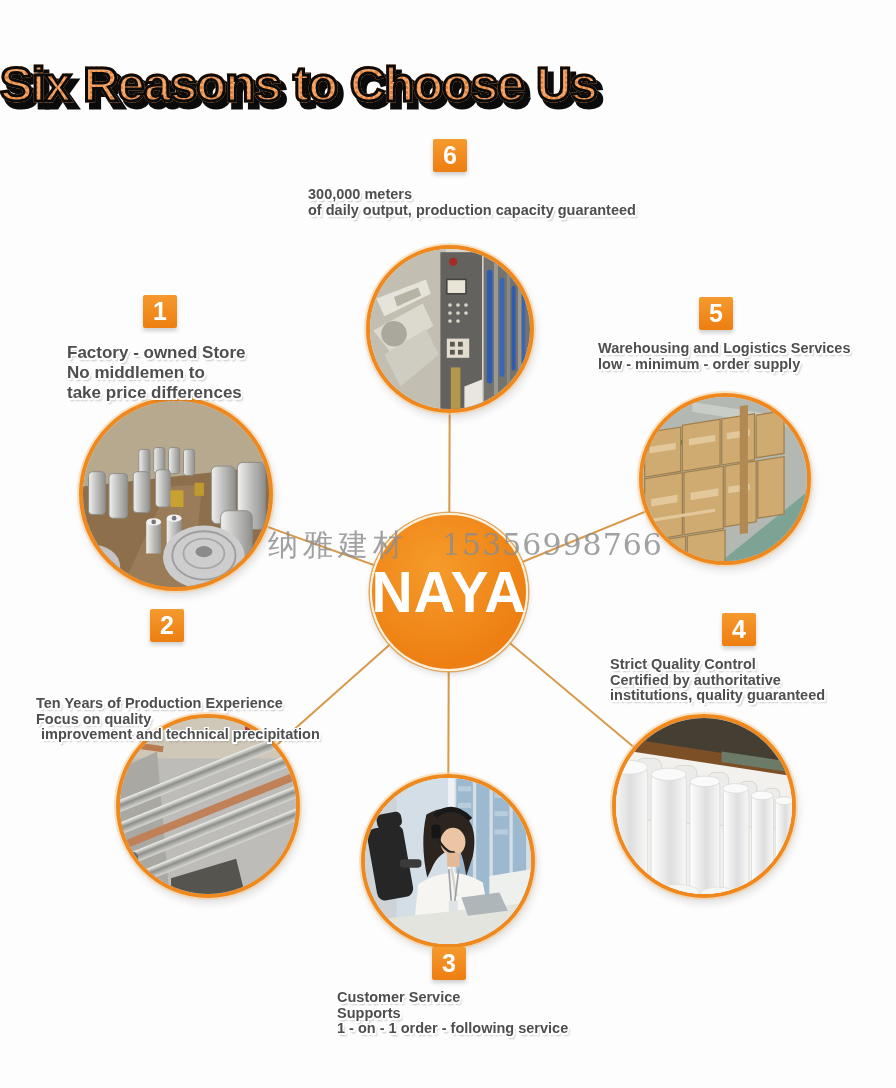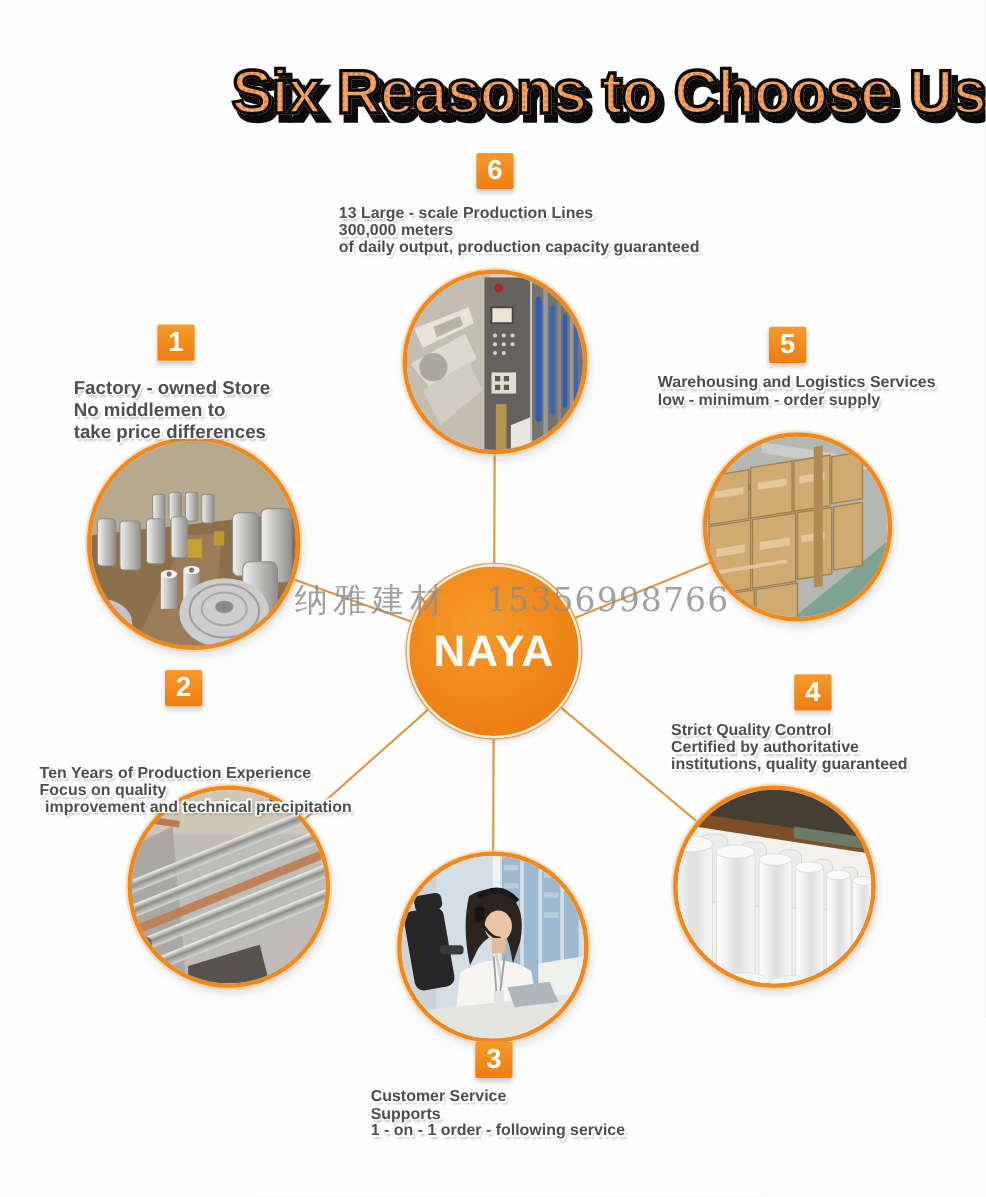--- a/index.html
+++ b/index.html
@@ -3,22 +3,22 @@
 <meta charset="utf-8">
 <style>
   html,body{margin:0;padding:0;}
   body{background:#e9e9e9;font-family:"Liberation Sans","DejaVu Sans",sans-serif;}
   .stage{position:relative;width:896px;height:1088px;background:#fdfdfd;overflow:hidden;margin:0 auto;}
 
   
   .lines{position:absolute;left:0;top:0;z-index:1;}
 
   
-  .title{position:absolute;left:0;top:36px;width:896px;height:100px;margin:0;z-index:5;text-align:right;
-         font-size:56px;font-weight:bold;letter-spacing:-1px;line-height:96px;white-space:nowrap;}
+  .title{position:absolute;left:0;top:36px;width:896px;height:100px;margin:0;z-index:5;text-align:left;
+         font-size:49px;font-weight:bold;letter-spacing:-1px;line-height:96px;white-space:nowrap;}
   .title span{position:absolute;left:0;top:0;width:100%;}
   .t-back{color:#0b0b0b;-webkit-text-stroke:5px #0b0b0b;transform:translate(5px,6px);}
   .t-front{color:#f3a263;-webkit-text-stroke:3px #0b0b0b;}
   @supports ((-webkit-background-clip:text) or (background-clip:text)){
     .t-front{
       background-image:radial-gradient(circle at 1.5px 1.5px,#e0823d 28%,rgba(0,0,0,0) 32%),
                        linear-gradient(#f5ab6e,#f3a263);
       background-size:5px 5px,100% 100%;
       -webkit-background-clip:text;background-clip:text;color:transparent;
     }
@@ -57,21 +57,21 @@
   .p2{left:116px;top:714px;width:184px;height:184px;}
   .p4{left:612px;top:714px;width:184px;height:184px;}
   .p3{left:361px;top:774px;width:174px;height:174px;}
 
   
   .center-circle{position:absolute;left:370px;top:513px;width:158px;height:158px;z-index:4;border-radius:50%;
     box-sizing:border-box;border:2px solid #fbf0dc;
     background:radial-gradient(circle at 42% 34%,#f59b2b,#ee8013 70%);
     box-shadow:0 0 0 1.5px #e2a75f,0 3px 7px rgba(0,0,0,.14);
     display:flex;align-items:center;justify-content:center;}
-  .center-circle span{color:#fff;font-weight:bold;font-size:40px;letter-spacing:1px;}
+  .center-circle span{color:#fff;font-weight:bold;font-size:57px;letter-spacing:1px;}
 
   
   .watermark{position:absolute;left:268px;top:525px;z-index:6;white-space:nowrap;
     font-family:"DejaVu Serif","Liberation Serif",serif;color:rgba(140,140,140,.82);font-size:30px;}
   .wm-cn{letter-spacing:5px;}
   .wm-phone{margin-left:34px;letter-spacing:1px;}
 </style>
 </head>
 <body>
 
@@ -88,21 +88,20 @@
     </g>
   </svg>
 
   <h1 class="title">
     <span class="t-back">Six Reasons to Choose Us</span>
     <span class="t-front">Six Reasons to Choose Us</span>
   </h1>
 
   <div class="badge b6"><span>6</span></div>
   <div class="caption c6">
-    <div class="cap-line">13 Large - scale Production Lines</div>
     <div class="cap-line">300,000 meters</div>
     <div class="cap-line">of daily output, production capacity guaranteed</div>
   </div>
   <div class="photo p6">
     <svg viewBox="0 0 200 200" preserveAspectRatio="xMidYMid slice">
       <rect width="200" height="200" fill="#d8d4c9"></rect>
       <rect x="0" y="0" width="95" height="200" fill="#c2beb2"></rect>
       <path d="M8 62 L70 38 L76 56 L18 84 Z" fill="#e6e3da"></path>
       <path d="M4 102 L66 68 L79 96 L28 132 Z" fill="#dcd9cf"></path>
       <path d="M18 132 L70 100 L86 132 L38 172 Z" fill="#cfccc2"></path>

